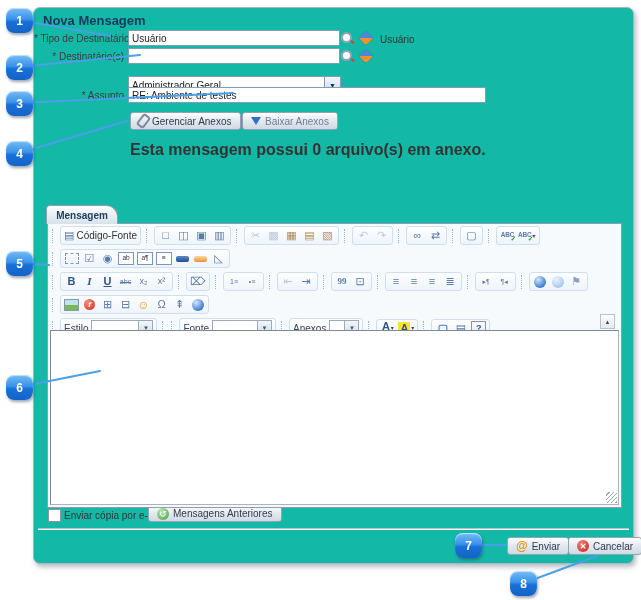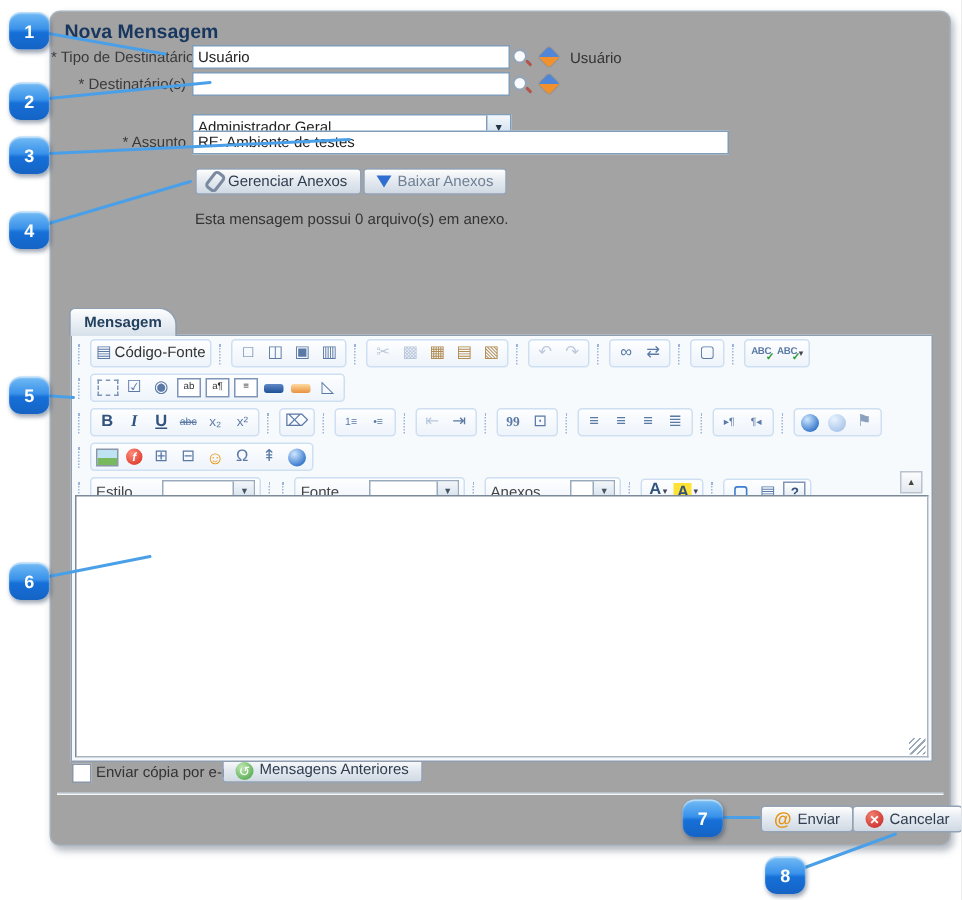--- a/index.html
+++ b/index.html
@@ -1,20 +1,20 @@
 <!DOCTYPE html>
 <html><head>
 <meta charset="utf-8">
 <style>
   html,body{margin:0;padding:0;background:#fff;}
   .stage{position:relative;width:641px;height:600px;background:#fff;overflow:hidden;
          font-family:"Liberation Sans",sans-serif;-webkit-font-smoothing:antialiased;}
 
   
-  .panel{position:absolute;left:33px;top:7px;width:599px;height:555px;background:#a3a3a3;
+  .panel{position:absolute;left:33px;top:7px;width:599px;height:555px;background:#14b8a6;
          border:1px solid #a9b4bf;border-radius:7px;box-shadow:2px 3px 5px rgba(110,120,135,.5);}
   .title{position:absolute;left:9px;top:5px;font-size:13px;font-weight:bold;color:#18375f;}
 
   .flabel{position:absolute;left:0;width:90px;text-align:right;font-size:10px;color:#3a3a3a;white-space:nowrap;}
   .finput{position:absolute;height:14px;border:1px solid #7f9db9;background:#fff;font-size:10px;
           padding:0 3px;color:#222;font-family:inherit;}
   .suffix{position:absolute;font-size:10px;color:#333;}
 
   
   .csel{position:absolute;height:16px;border:1px solid #7f9db9;background:#fff;display:flex;align-items:center;}
@@ -36,21 +36,21 @@
        border-radius:3px;background:linear-gradient(#fdfdfd,#e3e9f0 50%,#d0d9e3);font-size:10px;color:#2f3d4e;
        height:18px;padding:0 8px;box-shadow:inset 0 1px 0 rgba(255,255,255,.8);cursor:pointer;white-space:nowrap;}
   .btn.muted{color:#6e7f93;}
   .clip{display:inline-block;width:5px;height:10px;border:2px solid #7c8aa0;border-radius:3px;transform:rotate(38deg);}
   .tri-down{width:0;height:0;border-left:5px solid transparent;border-right:5px solid transparent;border-top:8px solid #2f6fd0;}
   .hist{width:12px;height:12px;border-radius:50%;background:radial-gradient(circle at 35% 30%,#bfe8b0,#3f9e3f);
         color:#fff;font-size:9px;display:flex;align-items:center;justify-content:center;}
   .at{color:#e8920c;font-weight:bold;font-size:12px;}
   .xcirc{width:12px;height:12px;border-radius:50%;background:radial-gradient(circle at 35% 30%,#f08070,#c41f1f);
          color:#fff;font-size:8px;font-weight:bold;display:flex;align-items:center;justify-content:center;}
-  .info{position:absolute;font-size:10px;color:#333;}
+  .info{position:absolute;font-size:16px;color:#333;font-weight:bold;}
 
   
   .tab{position:absolute;left:12px;top:197px;width:70px;height:18px;border:1px solid #8f9db0;border-bottom:none;
        border-radius:4px 12px 0 0;background:linear-gradient(#fcfdfe,#d7e1eb);display:flex;align-items:center;
        justify-content:center;font-size:10px;font-weight:bold;color:#23405e;z-index:2;cursor:pointer;}
   .editor{position:absolute;left:13px;top:215px;width:573px;height:283px;border:1px solid #8f9db0;
           background:#f7fafd;z-index:1;}
   .trow{display:flex;align-items:center;gap:4px;padding:2px 3px;}
   .grip{width:2px;height:14px;border-left:1px dotted #9cb4d8;margin:0 1px;}
   .tgroup{display:inline-flex;align-items:center;gap:3px;border:1px solid #cfdff2;border-radius:3px;
@@ -81,21 +81,21 @@
   .pill-orange{background:linear-gradient(#ffd9a0,#e8913c);}
   .ic-globe{width:12px;height:12px;border-radius:50%;background:radial-gradient(circle at 35% 30%,#cfe7ff,#3f7ecf 70%,#2b5fa8);}
   .ic-image{width:13px;height:10px;border:1px solid #8a97a8;background:linear-gradient(#bfe3f2 0 55%,#79b95e 55% 100%);}
   .ic-flash{width:11px;height:11px;border-radius:50%;background:radial-gradient(circle at 35% 30%,#ff8a7a,#d42a1c);
             color:#fff;font-size:8px;font-style:italic;font-weight:bold;display:inline-flex;align-items:center;justify-content:center;}
   .ic-A{font-weight:bold;color:#31537d;font-size:11px;line-height:1;
         border-bottom:3px solid;border-image:linear-gradient(90deg,#d33 0 33%,#3a3 33% 66%,#36c 66% 100%) 1;}
   .ic-Ahl{font-weight:bold;color:#31537d;font-size:11px;background:#ffe234;padding:0 2px;line-height:1.1;}
   .ic-help{width:13px;height:12px;border:1px solid #7e95b8;background:linear-gradient(#fff,#dde6f0);font-size:9px;
            font-weight:bold;color:#31537d;display:inline-flex;align-items:center;justify-content:center;}
-  .tsel{display:inline-flex;align-items:center;gap:20px;font-size:10px;color:#444;}
+  .tsel{display:inline-flex;align-items:center;gap:3px;font-size:10px;color:#444;}
   .tsel .box{height:14px;border:1px solid #9aaabb;background:#fff;display:flex;align-items:stretch;cursor:pointer;}
   .tsel .flex{flex:1;}
   .tsel .sarr{width:13px;border-left:1px solid #9aaabb;background:linear-gradient(#f2f6fa,#cfdbe8);
               font-size:6px;color:#456;display:flex;align-items:center;justify-content:center;}
   .collapse-btn{position:absolute;right:6px;top:90px;width:13px;height:13px;border:1px solid #b9c2cd;
                 background:linear-gradient(#fbfcfd,#e4e9ef);display:flex;align-items:center;justify-content:center;
                 font-size:6px;color:#444;cursor:pointer;}
   .edit-area{position:absolute;left:2px;right:2px;top:106px;height:173px;background:#fff;
              border:1px solid #7d8a99;border-right-color:#aab4c0;border-bottom-color:#aab4c0;cursor:text;}
   .rgrip{position:absolute;right:1px;bottom:1px;width:11px;height:11px;

